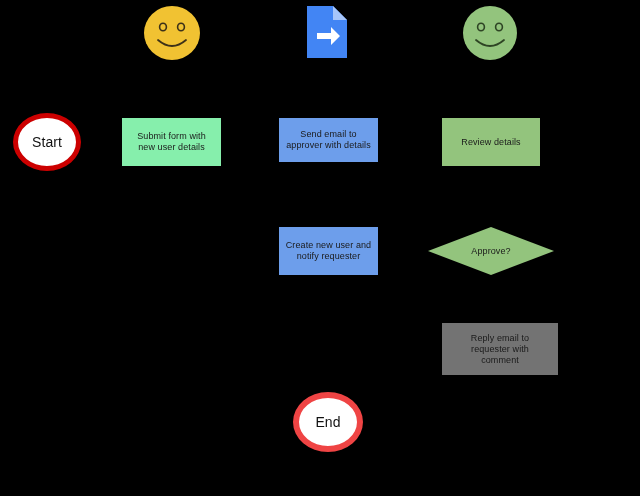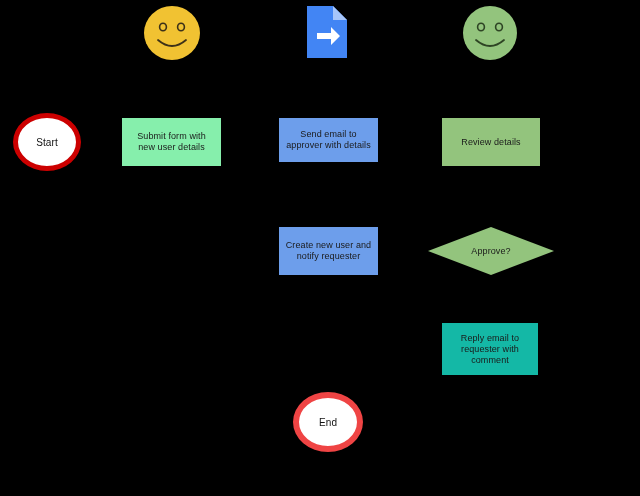--- a/index.html
+++ b/index.html
@@ -40,21 +40,21 @@
   .terminator {
     position: absolute;
     border-radius: 50%;
     background: #ffffff;
     box-sizing: border-box;
     display: flex;
     align-items: center;
     justify-content: center;
   }
   .terminator .node-label {
-    font-size: 10px;
+    font-size: 14px;
     color: #111111;
   }
 
   
   .decision {
     position: absolute;
     display: flex;
     align-items: center;
     justify-content: center;
   }
@@ -129,21 +129,21 @@
 notify requester</span>
   </div>
 
   <div class="decision" style="left:428px; top:227px; width:126px; height:48px;">
     <svg class="diamond-shape" width="126" height="48" viewBox="0 0 126 48" aria-hidden="true">
       <polygon points="63,0 126,24 63,48 0,24" fill="#93C47D"></polygon>
     </svg>
     <span class="node-label">Approve?</span>
   </div>
 
-  <div class="proc" style="left:442px; top:323px; width:96px; height:52px; background:#14b8a6;">
+  <div class="proc" style="left:442px; top:323px; width:116px; height:52px; background:#737373;">
     <span class="node-label">Reply email to
 requester with
 comment</span>
   </div>
 
   <div class="terminator" style="left:293px; top:392px; width:70px; height:60px; border:6px solid #ef4444;">
     <span class="node-label">End</span>
   </div>
 
 </div>

